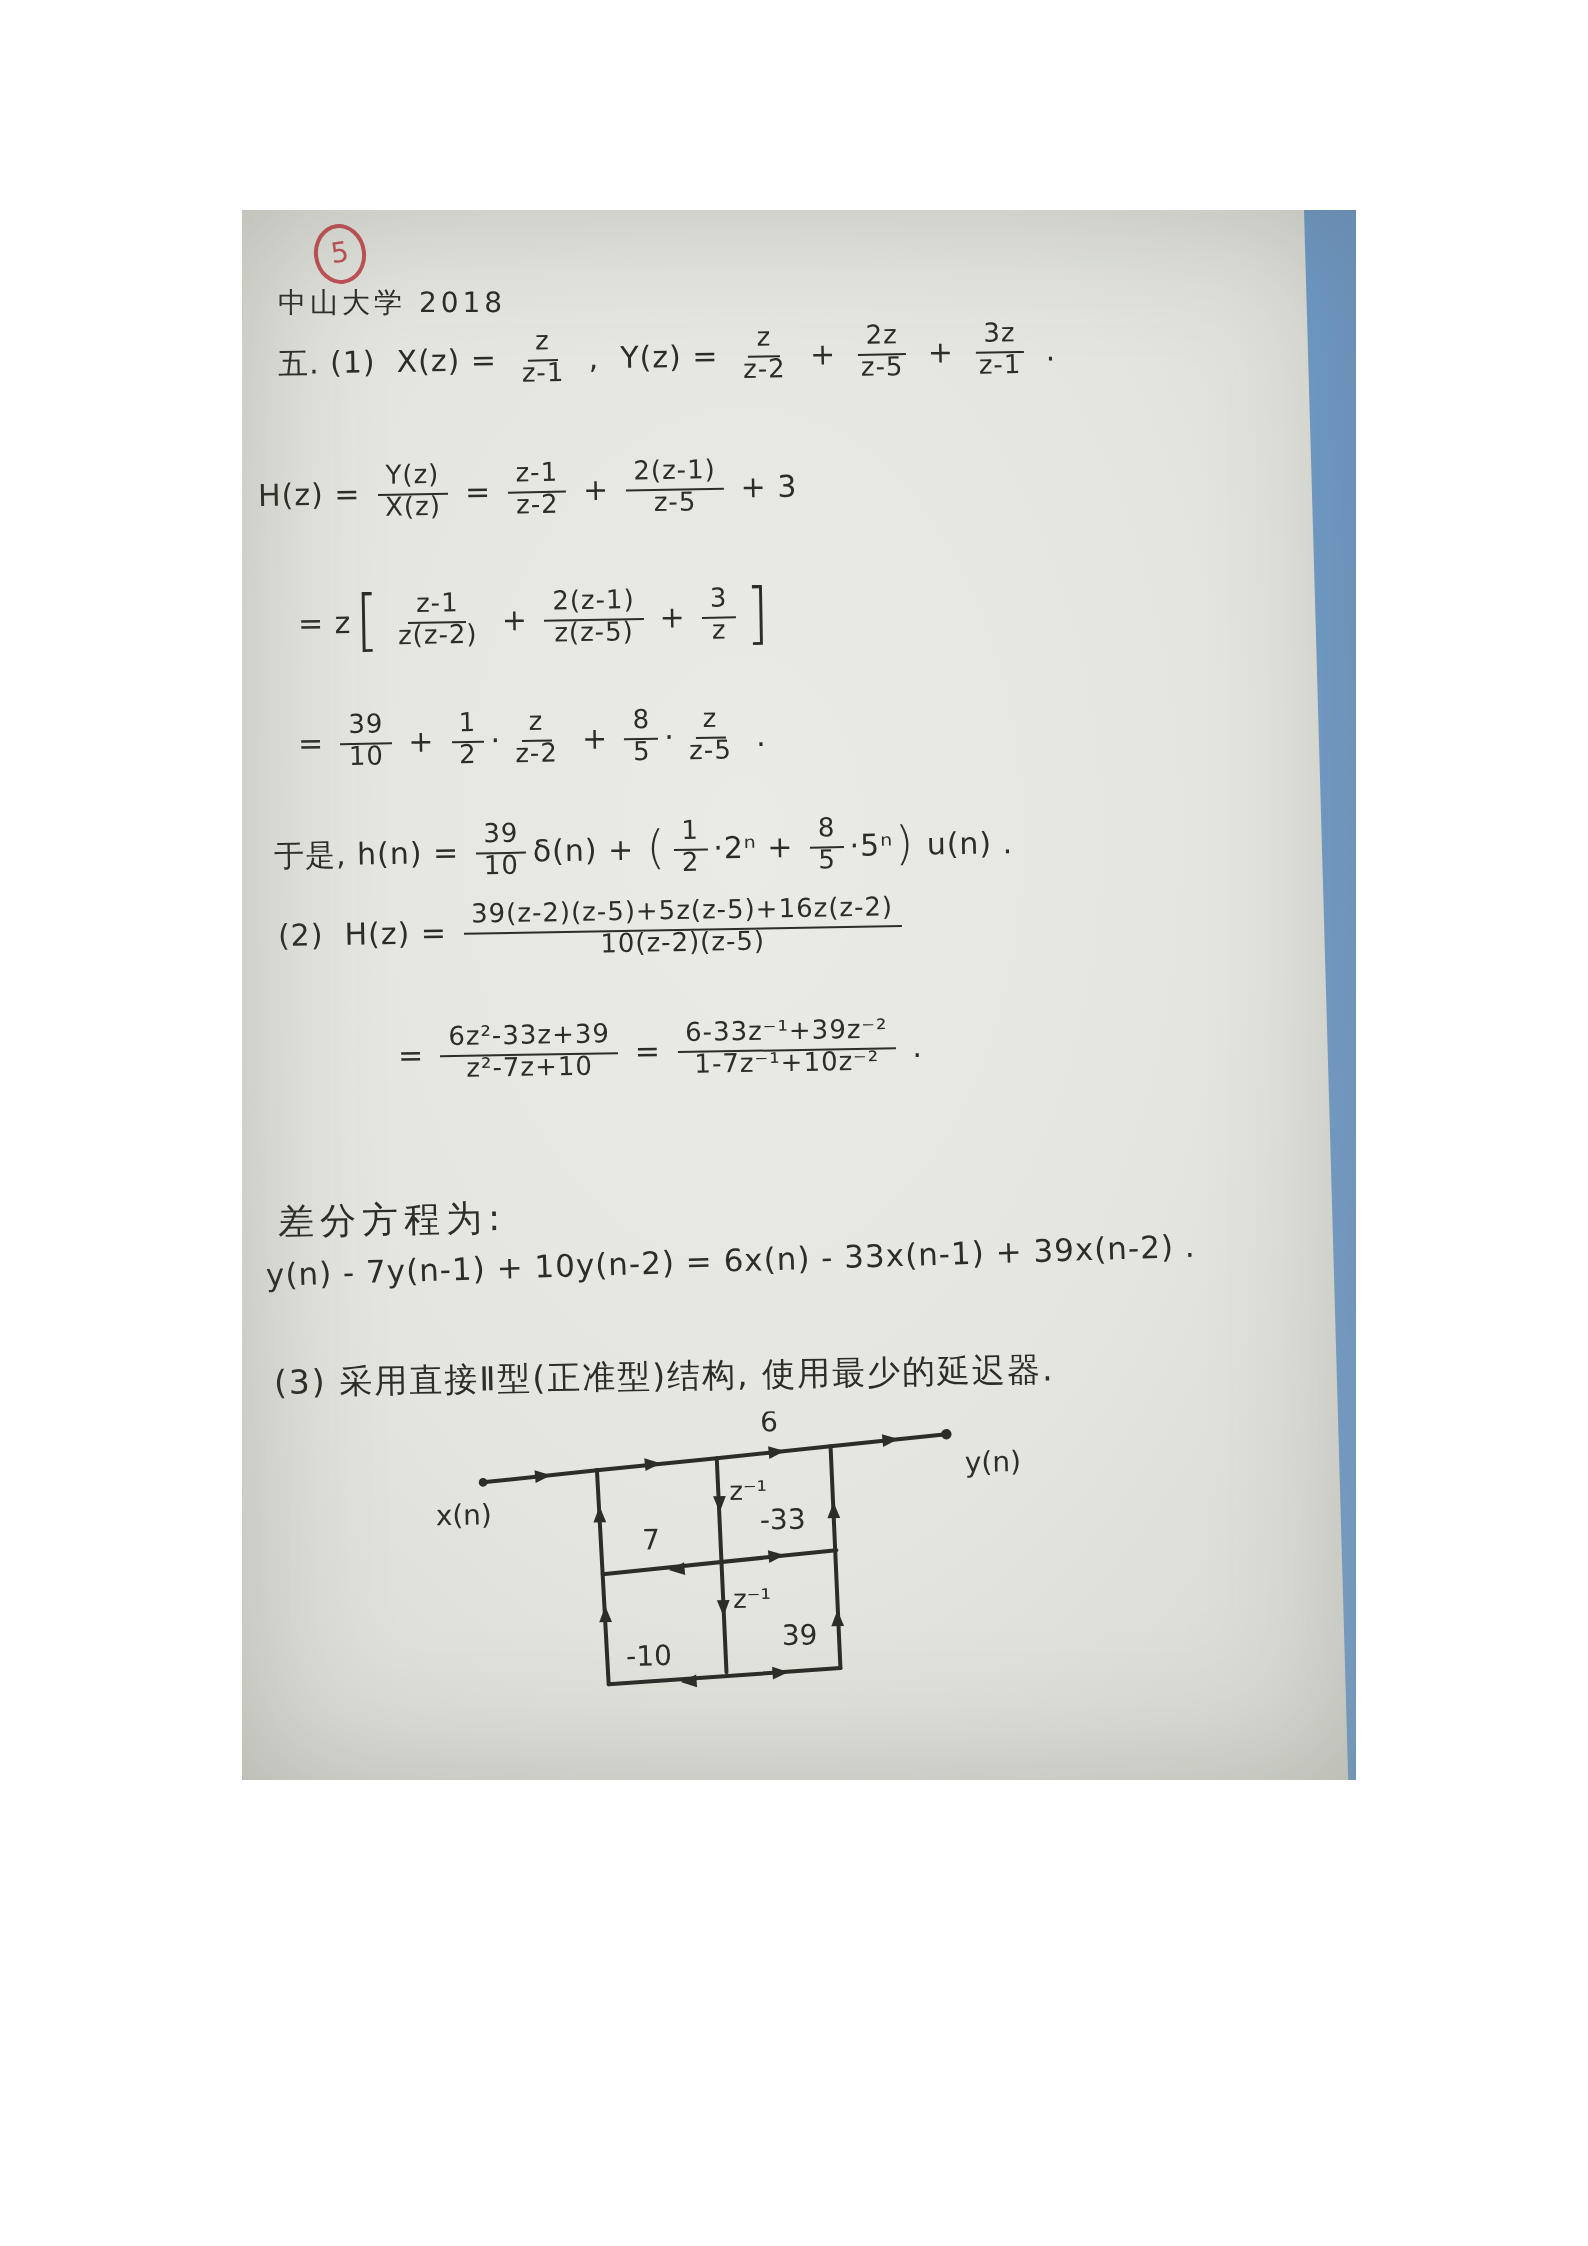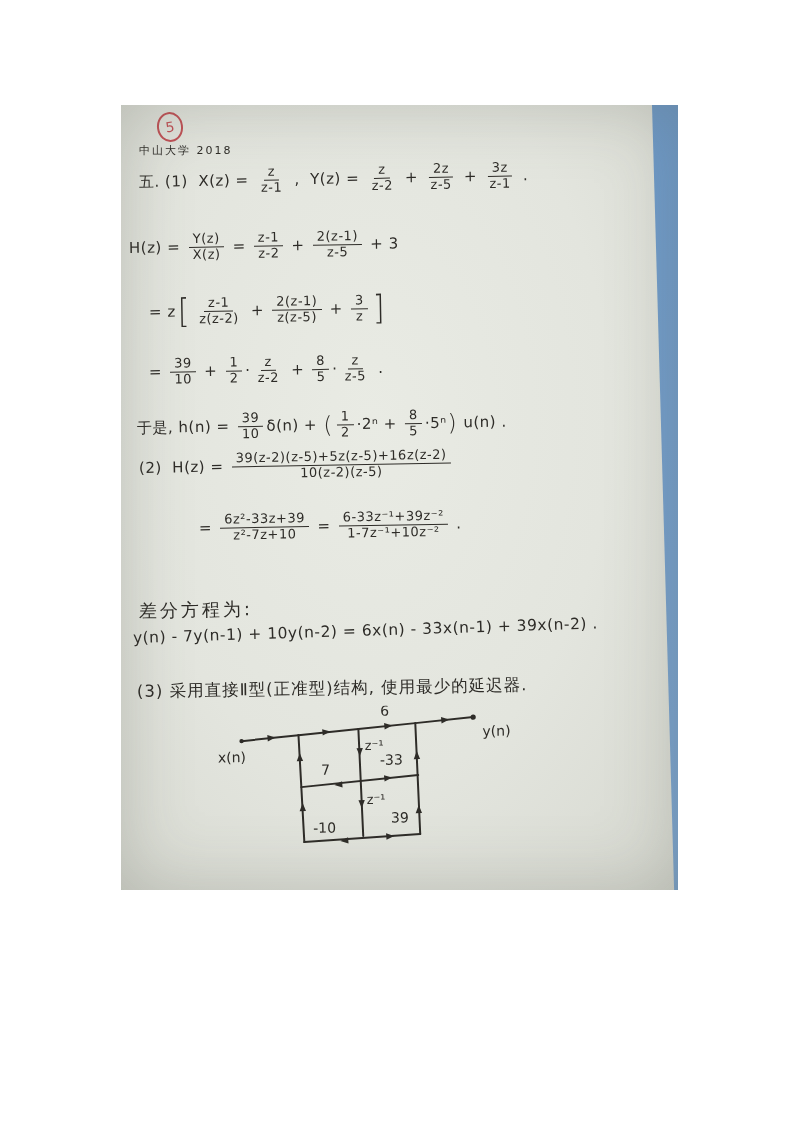--- a/index.html
+++ b/index.html
@@ -22,21 +22,21 @@
     position:absolute;inset:0;pointer-events:none;
     box-shadow:inset 0 0 70px rgba(88,92,82,.28);
   }
   .badge{
     position:absolute;left:36px;top:7px;width:22px;height:26px;
     border:2px solid #c05055;border-radius:50%;
     color:#c05055;font-size:14px;display:flex;align-items:center;justify-content:center;
     transform:rotate(-8deg);
   }
   .title{
-    position:absolute;left:18px;top:38px;font-size:11px;letter-spacing:2px;color:#2e2c28;
+    position:absolute;left:18px;top:38px;font-size:14px;letter-spacing:2px;color:#2e2c28;
   }
   .math-line{
     position:absolute;display:flex;align-items:center;white-space:pre;
     color:#2e2c28;font-size:15px;letter-spacing:.5px;
     transform:rotate(-1deg);transform-origin:left center;
   }
   .frac{display:inline-flex;flex-direction:column;align-items:center;margin:0 3px;line-height:1.15;}
   .frac .num{padding:0 4px;border-bottom:1.6px solid #2e2c28;font-size:13px;}
   .frac .den{padding:0 4px;font-size:13px;}
   .tok{display:inline-block;}

